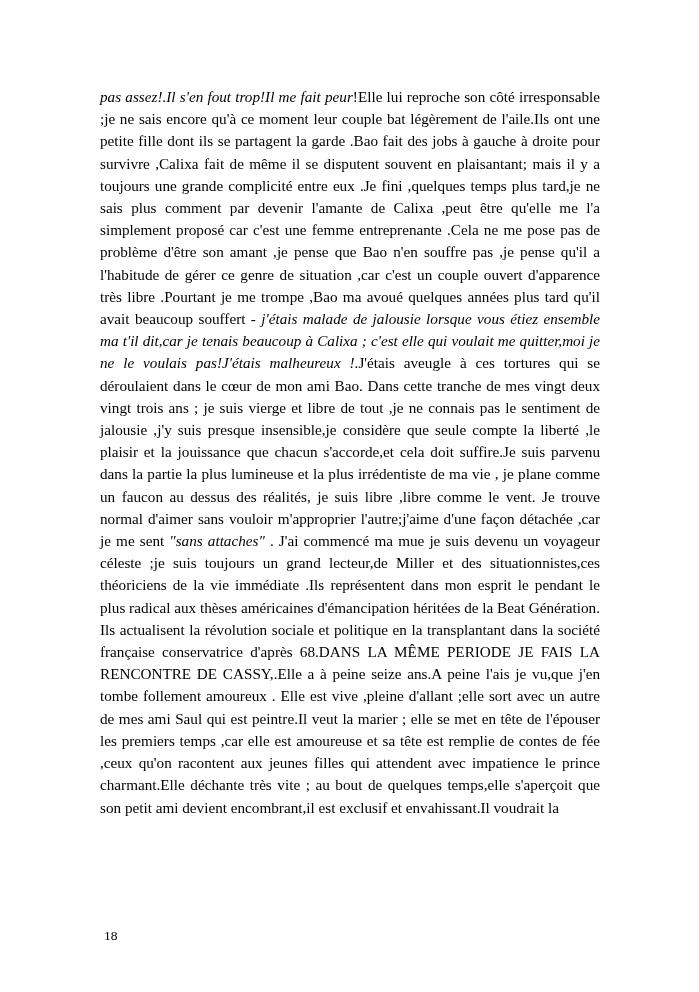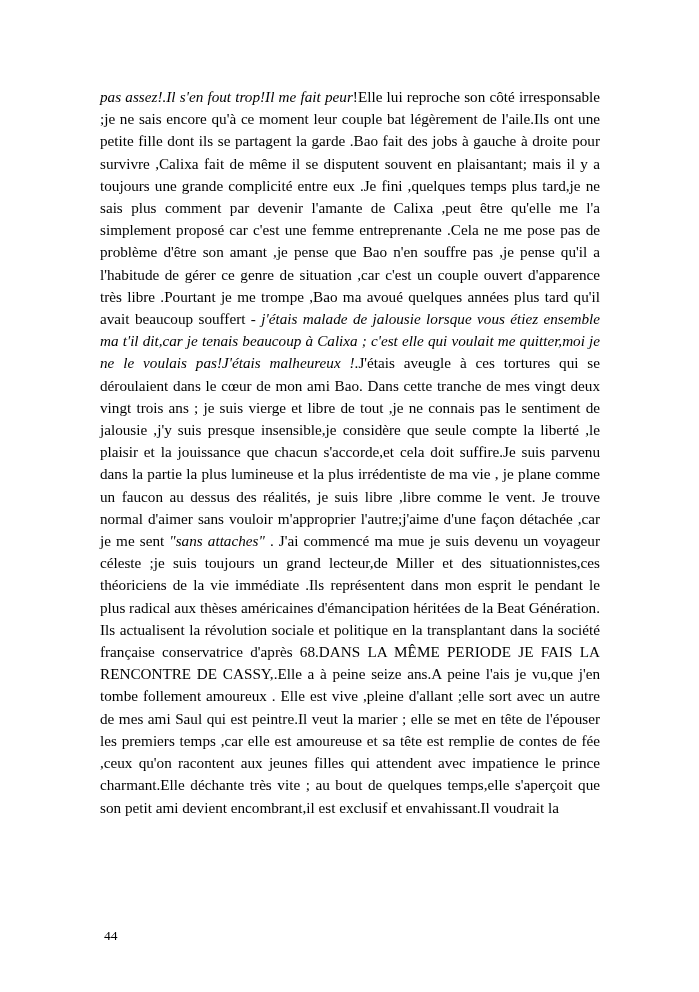--- a/index.html
+++ b/index.html
@@ -53,15 +53,15 @@
 <body>
 
 <div class="page">
 
   <div class="text-body">
     <p>
       <span class="it">pas assez!</span><span class="it">.Il s'en fout trop!Il me fait peur</span><span>!Elle  lui reproche son côté irresponsable   ;je ne sais encore qu'à ce moment leur couple bat légèrement de l'aile.Ils ont une petite fille dont ils se partagent la garde .Bao fait des jobs à gauche à droite pour survivre ,Calixa fait de même il se disputent souvent en plaisantant; mais il y a toujours une grande complicité entre eux  .Je fini ,quelques temps plus tard,je ne sais plus comment par devenir l'amante de Calixa ,peut être qu'elle me l'a simplement  proposé car c'est une femme entreprenante .Cela ne me pose pas de problème d'être son amant ,je pense que Bao n'en souffre pas ,je pense qu'il a l'habitude de gérer ce genre de situation ,car c'est un couple ouvert d'apparence très libre .Pourtant je me trompe ,Bao ma avoué quelques années plus tard qu'il  avait beaucoup souffert </span><span class="it"> - j'étais malade de jalousie lorsque vous étiez ensemble ma t'il dit,car je tenais beaucoup à Calixa ; c'est elle qui voulait me quitter,moi je ne le voulais pas!J'étais malheureux !</span><span>.J'étais aveugle à ces tortures qui se déroulaient dans le cœur de mon ami Bao. Dans cette tranche  de mes vingt deux vingt trois ans ; je suis vierge et libre de tout ,je ne connais pas le sentiment de jalousie ,j'y suis   presque insensible,je considère que seule compte  la liberté ,le plaisir et la jouissance  que chacun s'accorde,et cela doit suffire.Je suis parvenu dans la  partie la plus lumineuse et la plus irrédentiste de ma vie , je plane comme un faucon au dessus des réalités, je suis libre ,libre comme le vent. Je trouve normal d'aimer sans vouloir m'approprier l'autre;j'aime d'une façon détachée ,car je me sent  </span><span class="it">"sans attaches"</span><span> . J'ai commencé ma mue  je suis devenu un voyageur céleste ;je suis toujours un grand lecteur,de Miller et des situationnistes,ces théoriciens de la vie immédiate .Ils représentent dans mon esprit le pendant le plus radical aux thèses  américaines d'émancipation héritées de la Beat Génération.  Ils actualisent la révolution sociale et politique en la transplantant dans la société française conservatrice d'après 68.DANS LA MÊME PERIODE JE FAIS LA RENCONTRE DE CASSY,.Elle a à peine seize ans.A peine l'ais je vu,que j'en tombe follement amoureux .  Elle est vive ,pleine d'allant ;elle sort avec un autre de mes ami Saul qui est peintre.Il veut la marier ; elle se  met en tête de l'épouser les premiers temps ,car elle est amoureuse et sa  tête est remplie de contes de fée ,ceux qu'on racontent aux jeunes filles qui attendent avec impatience le prince charmant.Elle déchante très vite ; au bout de quelques temps,elle s'aperçoit que son petit ami  devient  encombrant,il  est  exclusif  et  envahissant.Il  voudrait  la</span>
     </p>
   </div>
 
-  <div class="page-number">44</div>
+  <div class="page-number">18</div>
 
 </div>
 
 </body></html>

